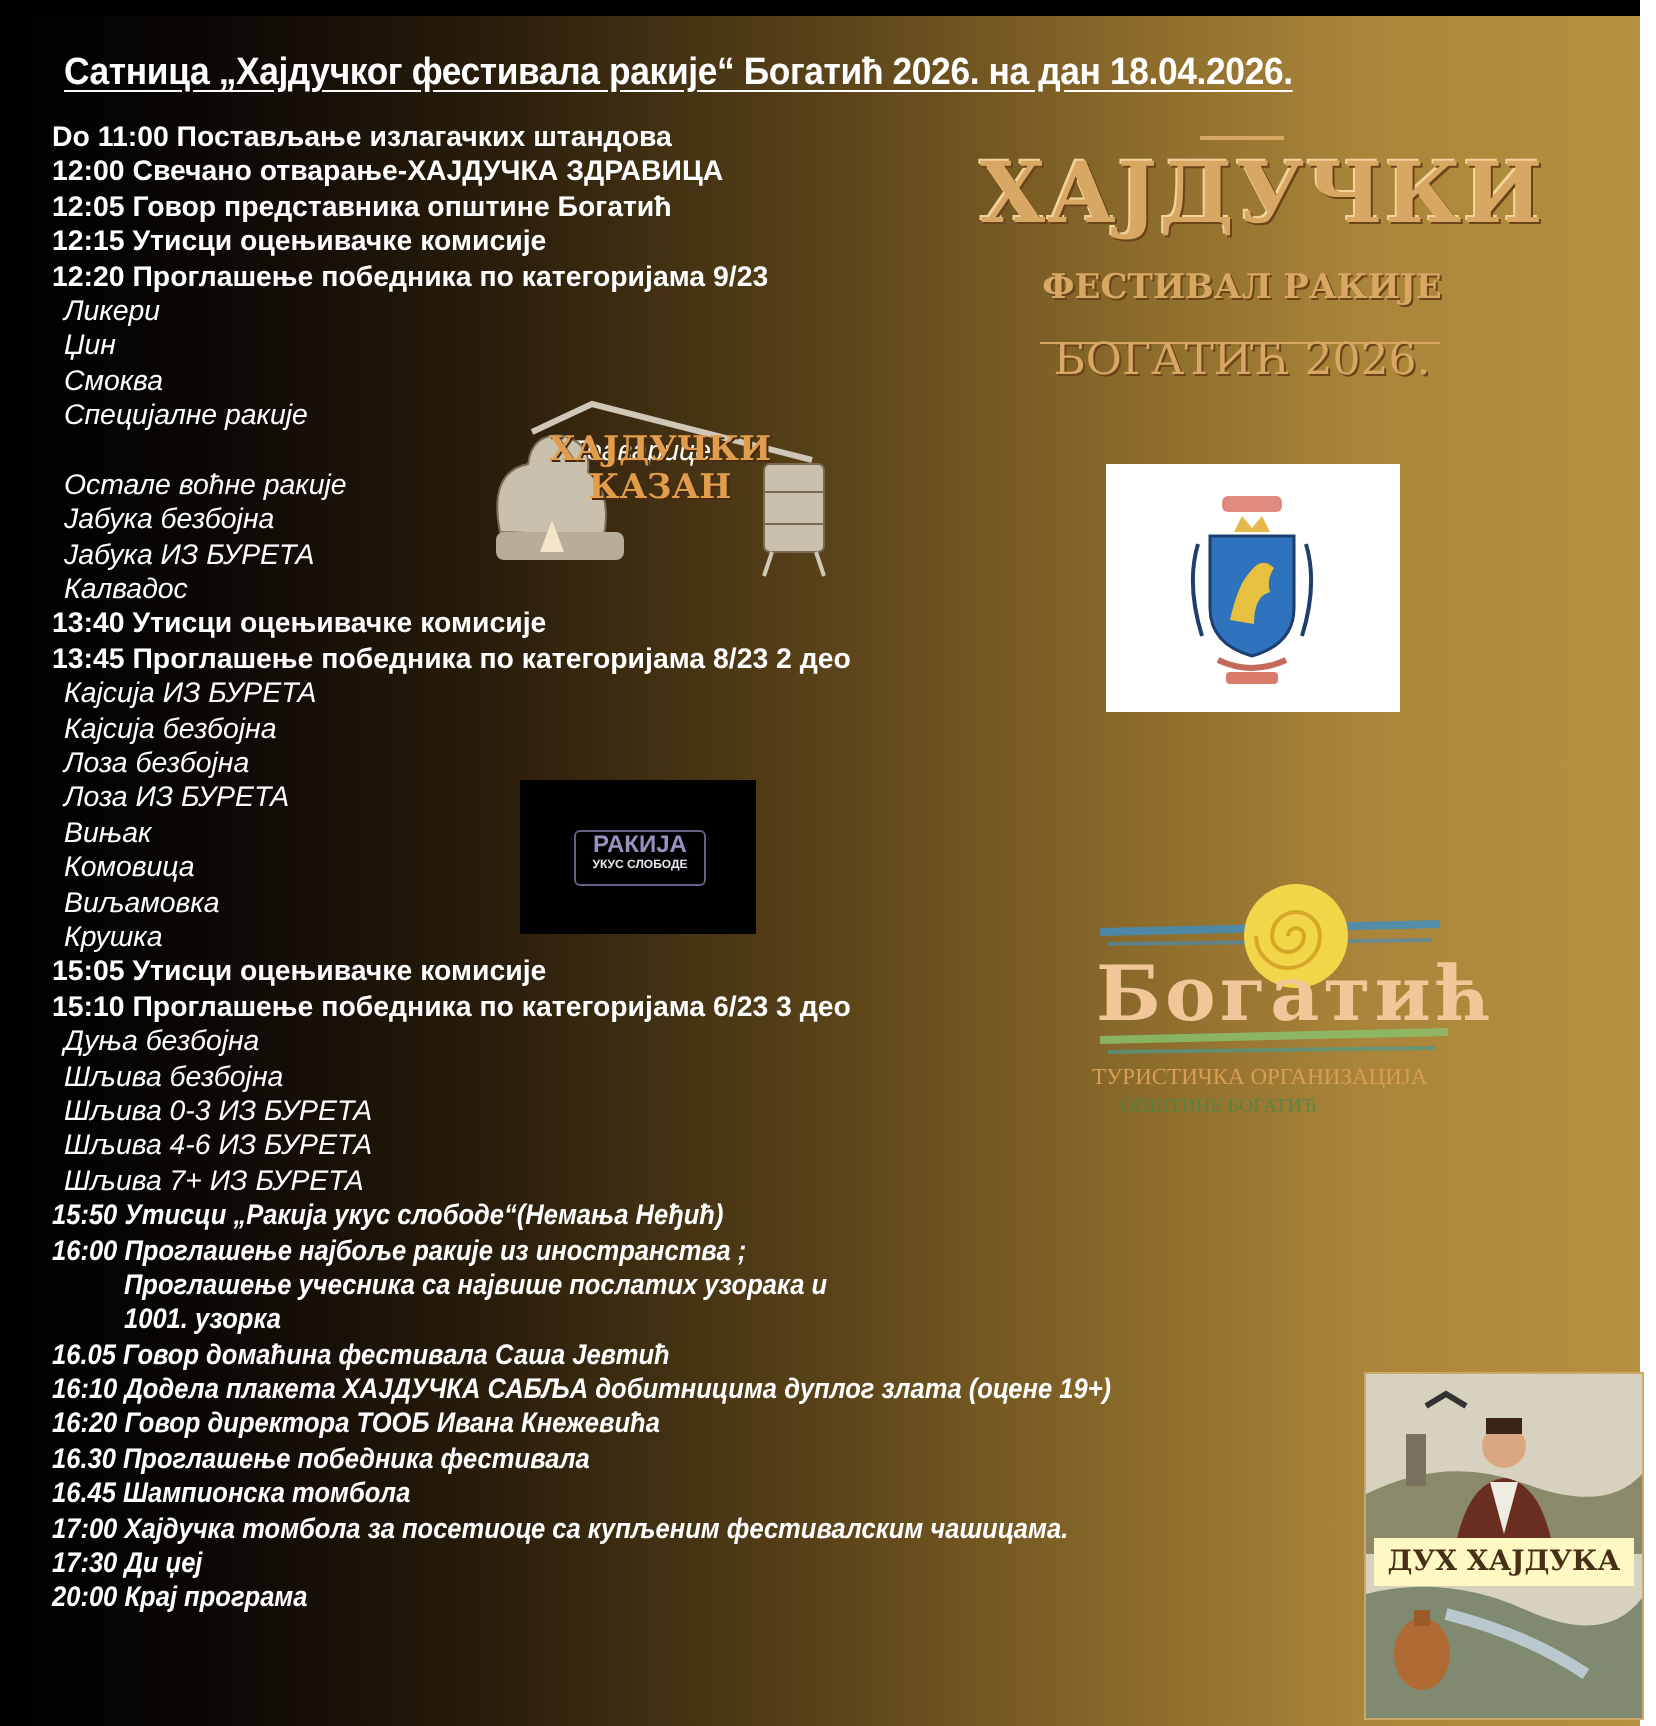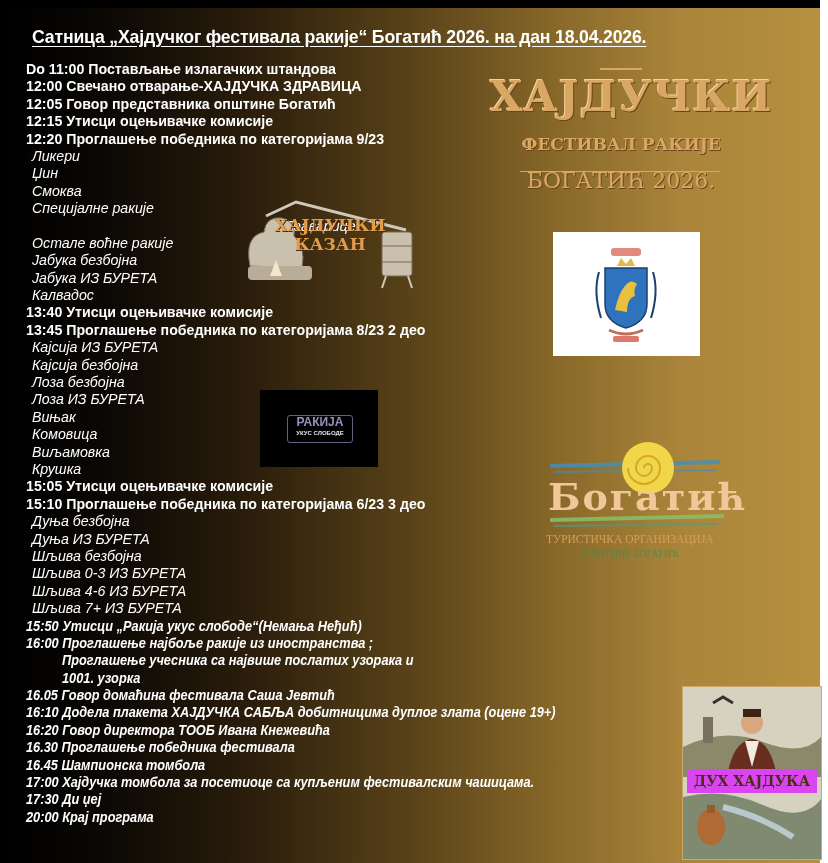--- a/index.html
+++ b/index.html
@@ -48,25 +48,25 @@
   
   .rakija { position: absolute; left: 260px; top: 390px; width: 118px; height: 77px; background: #000; }
   .rakija .badge { position: absolute; left: 27px; top: 25px; width: 64px; height: 26px; border: 1px solid #6a5d80; border-radius: 3px; text-align: center; }
   .rakija .r1 { color: #9b8fc0; font-weight: bold; font-size: 12px; line-height: 13px; }
   .rakija .r2 { color: #e6e6f0; font-size: 6px; line-height: 9px; font-weight: bold; }
 
   
   .bogatic { position: absolute; left: 540px; top: 438px; width: 190px; height: 130px; }
   .bogatic .word { position: absolute; left: 8px; top: 36px; font-family: "DejaVu Serif", serif; font-size: 38px; color: #f1c79a; letter-spacing: 2px; font-weight: bold; }
   .bogatic .org { position: absolute; left: 6px; top: 95px; font-family: "Liberation Serif", serif; color: #d99d56; font-size: 11.5px; white-space: nowrap; }
-  .bogatic .sub { position: absolute; left: 40px; top: 110px; font-family: "Liberation Serif", serif; color: #3d8b4a; font-size: 10px; white-space: nowrap; opacity: .7; }
+  .bogatic .sub { position: absolute; left: 20px; top: 110px; font-family: "Liberation Serif", serif; color: #3d8b4a; font-size: 10px; white-space: nowrap; opacity: .7; }
 
   
   .duh { position: absolute; left: 682px; top: 686px; width: 138px; height: 172px; background: #f2efe6; border: 1px solid #caa86a; overflow:hidden; }
-  .duh .banner { position: absolute; left: 4px; top: 82px; width: 130px; height: 24px; background: #d946ef; text-align: center;
+  .duh .banner { position: absolute; left: 4px; top: 82px; width: 130px; height: 24px; background: #fef9c3; text-align: center;
      font-family: "DejaVu Serif", serif; font-weight: bold; font-size: 14px; color: #4a2f18; line-height: 24px; }
 </style>
 </head>
 <body>
 
 <div class="poster">
   <div class="topbar"></div>
   <div class="rightedge"></div>
 
   <div class="title">Сатница  „Хајдучког фестивала ракије“ Богатић 2026. на дан 18.04.2026.</div>
@@ -92,21 +92,20 @@
       <div class="line cat">Кајсија безбојна</div>
       <div class="line cat">Лоза безбојна</div>
       <div class="line cat">Лоза ИЗ БУРЕТА</div>
       <div class="line cat">Вињак</div>
       <div class="line cat">Комовица</div>
       <div class="line cat">Виљамовка</div>
       <div class="line cat">Крушка</div>
       <div class="line b">15:05 Утисци оцењивачке комисије</div>
       <div class="line b">15:10 Проглашење победника по категоријама 6/23 3 део</div>
       <div class="line cat">Дуња безбојна</div>
-      <div class="line cat">Дуња ИЗ БУРЕТА</div>
       <div class="line cat">Шљива безбојна</div>
       <div class="line cat">Шљива 0-3 ИЗ БУРЕТА</div>
       <div class="line cat">Шљива 4-6  ИЗ БУРЕТА</div>
       <div class="line cat">Шљива 7+ ИЗ БУРЕТА</div>
       <div class="line cond">15:50  Утисци „Ракија укус слободе“(Немања Нeђић)</div>
       <div class="line cond">16:00 Проглашење најбоље ракије из иностранства ;</div>
       <div class="line cond ind2">Проглашење учесника са највише послатих узорака и</div>
       <div class="line cond ind2">1001. узорка</div>
       <div class="line cond">16.05 Говор домаћина фестивала Саша Јевтић</div>
       <div class="line cond">16:10 Додела плакета ХАЈДУЧКА САБЉА добитницима дуплог злата (оцене 19+)</div>

